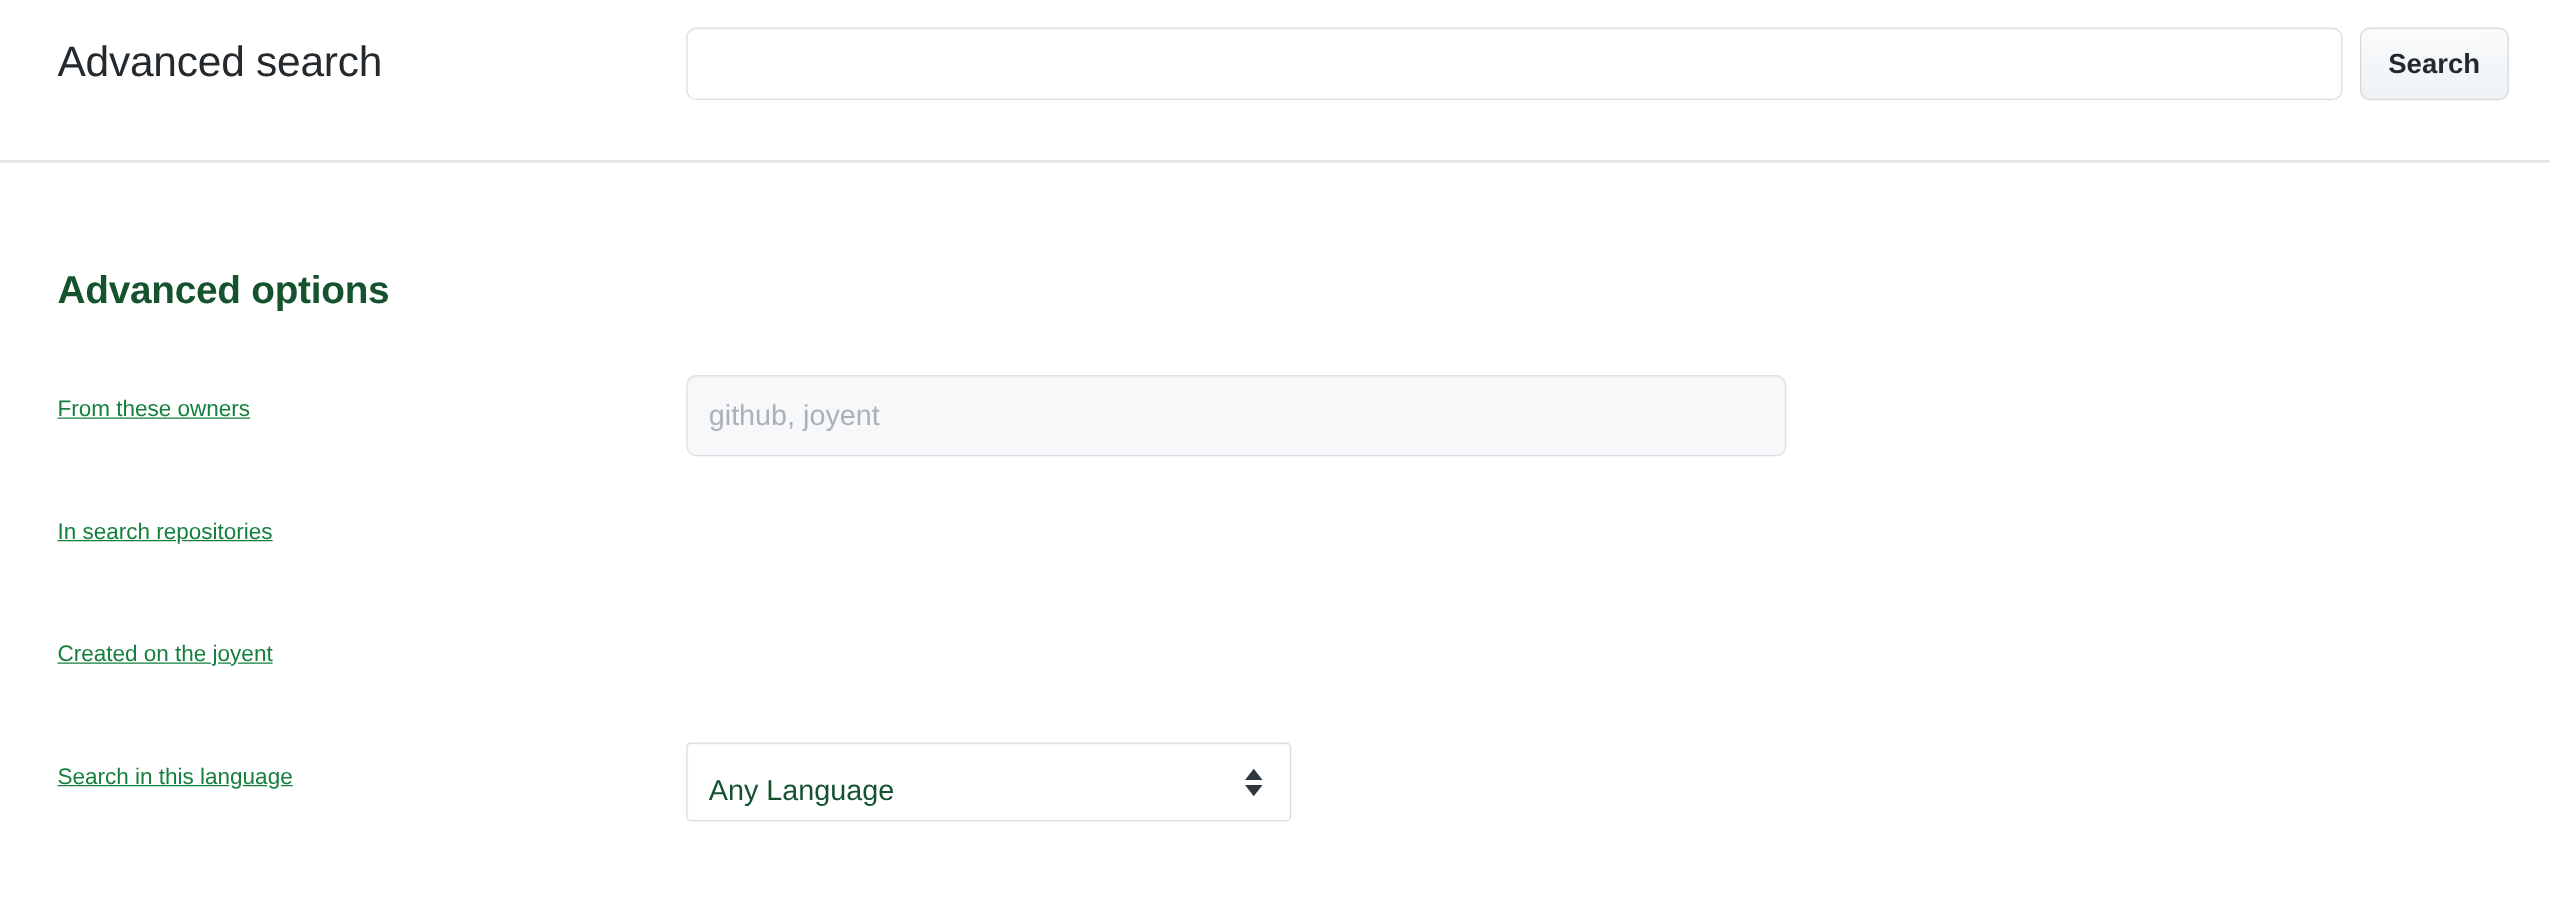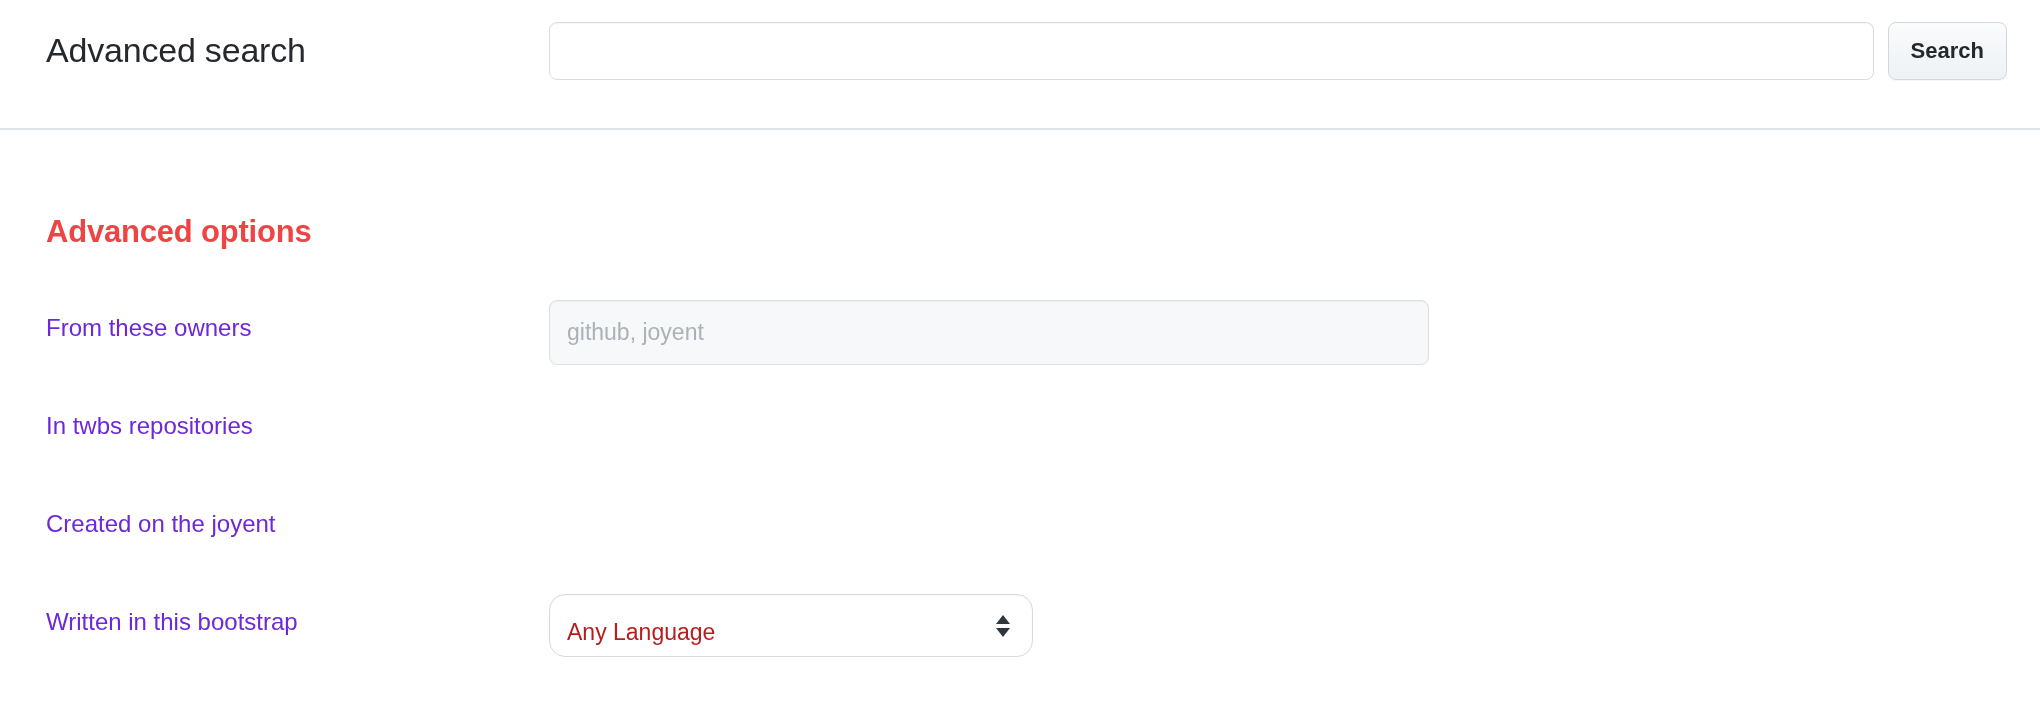--- a/index.html
+++ b/index.html
@@ -93,21 +93,21 @@
 
   
   .options-heading {
     position: absolute;
     left: 46px;
     top: 212px;
     font-size: 31px;
     font-weight: 700;
     line-height: 40px;
     letter-spacing: -0.2px;
-    color: #ef4444;
+    color: #14532d;
     white-space: nowrap;
   }
 
   .options-form {
     position: absolute;
     left: 0;
     top: 290px;
     width: 2040px;
   }
 
@@ -117,24 +117,25 @@
   }
   .form-row.last { height: 92px; }
 
   .form-label {
     position: absolute;
     left: 46px;
     top: 0;
     height: 75px;
     display: flex;
     align-items: center;
-    font-size: 24px;
+    font-size: 18px;
     font-weight: 400;
-    color: #6d28d9;
-    white-space: nowrap;
+    color: #15803d;
+    white-space: nowrap;
+    text-decoration: underline;
   }
 
   .form-control-wrap {
     position: absolute;
     left: 549px;
     top: 10px;
   }
 
   .text-input {
     box-sizing: border-box;
@@ -154,25 +155,25 @@
 
   .select-shell {
     position: relative;
     display: inline-block;
   }
   .lang-select {
     box-sizing: border-box;
     width: 484px;
     height: 63px;
     border: 1.5px solid #d6dade;
-    border-radius: 16px;
+    border-radius: 4px;
     background: #ffffff;
     font-family: "Liberation Sans", sans-serif;
     font-size: 23px;
-    color: #b91c1c;
+    color: #14532d;
     padding: 12px 60px 0 17px;
     outline: none;
     appearance: none;
     -webkit-appearance: none;
     -moz-appearance: none;
     cursor: pointer;
     box-shadow: inset 0 1px 2px rgba(27,31,35,0.04);
   }
   .select-chevron {
     position: absolute;
@@ -204,29 +205,29 @@
   <div class="options-form">
 
     <div class="form-row">
       <div class="form-label">From these owners</div>
       <div class="form-control-wrap">
         <input class="text-input" type="text" placeholder="github, joyent" style="">
       </div>
     </div>
 
     <div class="form-row">
-      <div class="form-label">In twbs repositories</div>
+      <div class="form-label">In search repositories</div>
     </div>
 
     <div class="form-row">
       <div class="form-label">Created on the joyent</div>
     </div>
 
     <div class="form-row last">
-      <div class="form-label">Written in this bootstrap</div>
+      <div class="form-label">Search in this language</div>
       <div class="form-control-wrap">
         <span class="select-shell">
           <select class="lang-select"><option value="Any Language">Any Language</option></select>
           <svg class="select-chevron" width="18" height="26" viewBox="0 0 18 26">
             <path d="M9 2 L16 11 L2 11 Z" fill="#2f363d"></path>
             <path d="M9 24 L2 15 L16 15 Z" fill="#2f363d"></path>
           </svg>
         </span>
       </div>
     </div>

